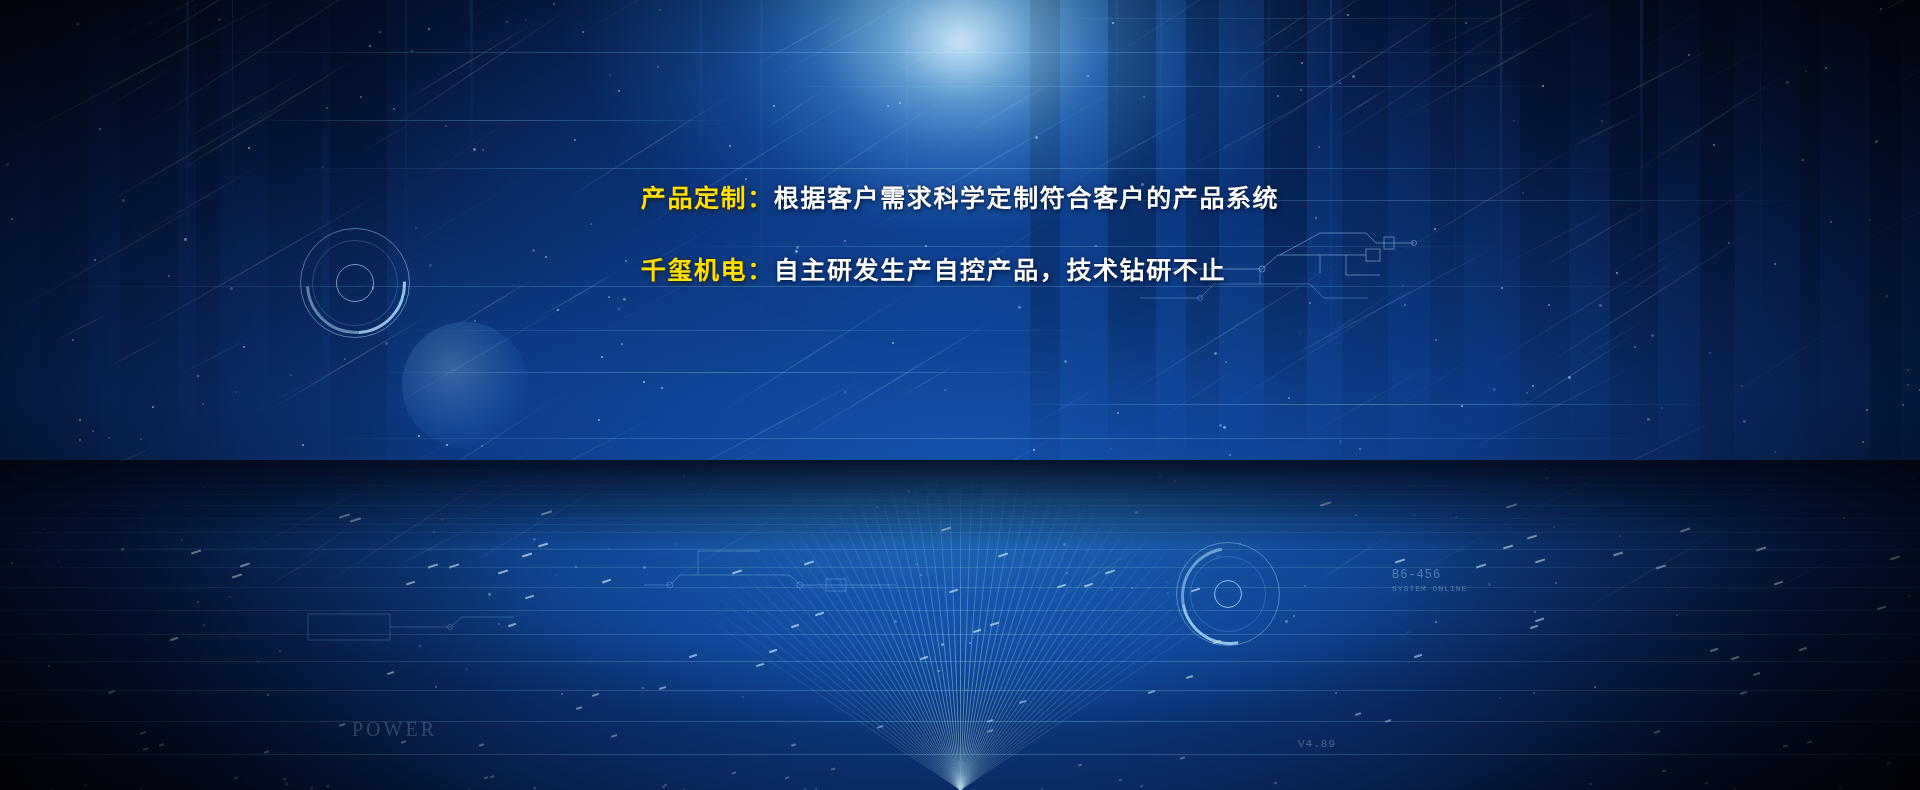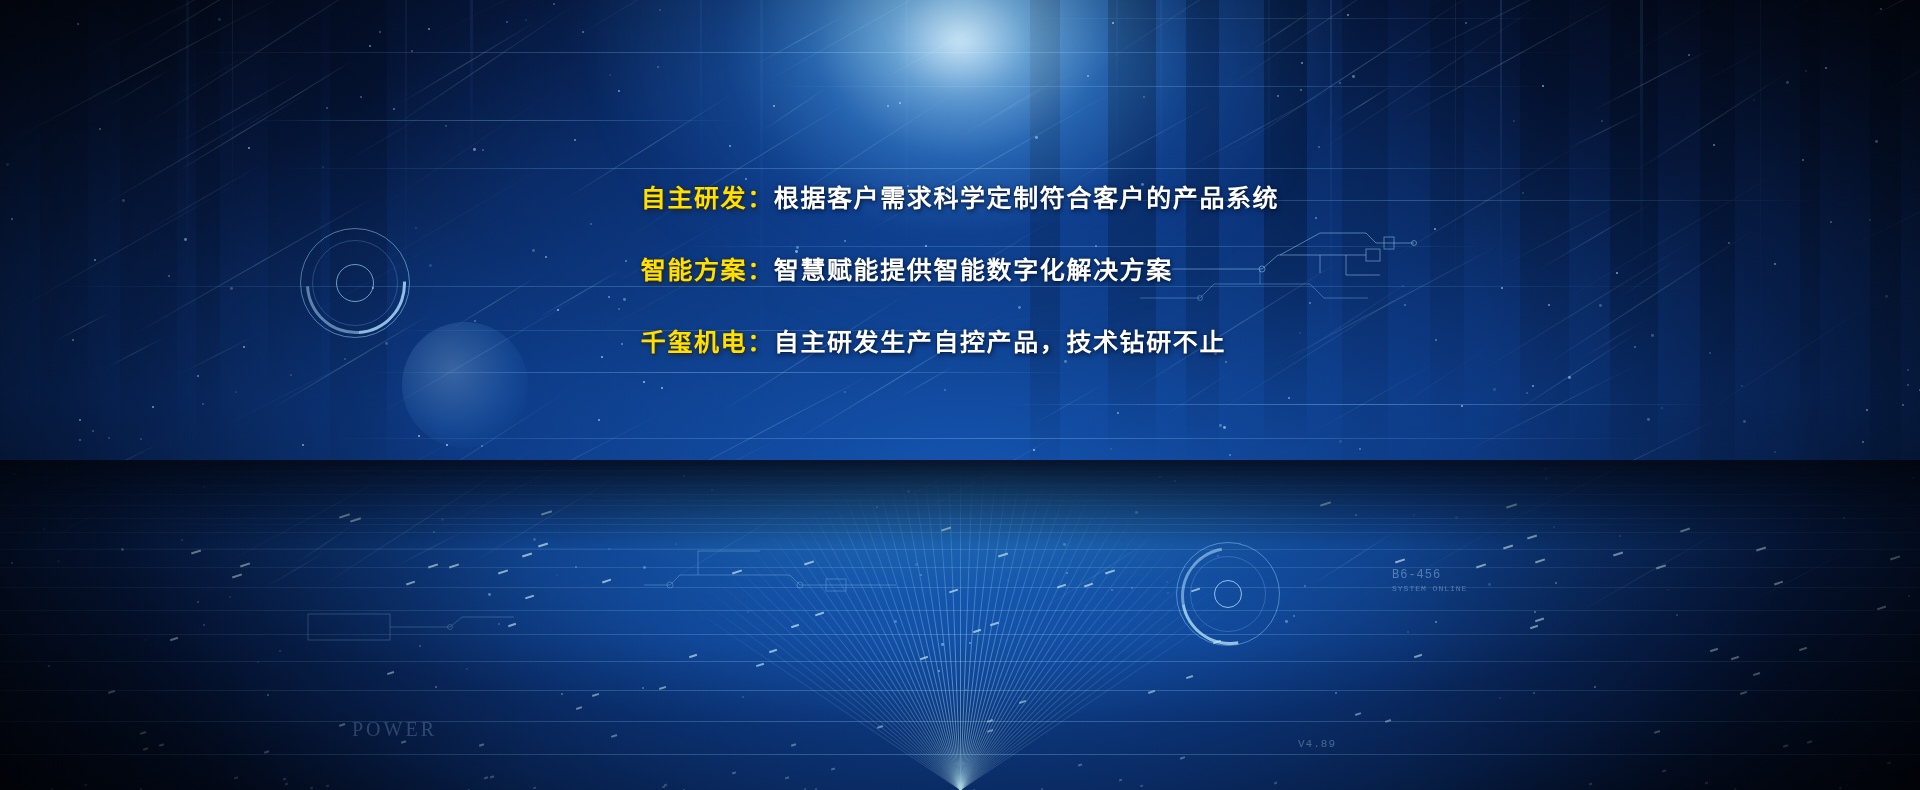--- a/index.html
+++ b/index.html
@@ -878,24 +878,21 @@
   <div class="floor-text" style="left:352px;top:718px;font-size:20px;">POWER</div>
 
   <div class="vignette"></div>
 
   <div class="content">
 
 
 
     <div class="bullets">
       <div class="bullet">
-        <span class="tag">自主研发：</span><span>根据客户需求科学定制符合客户的产品系统</span>
-      </div>
-      <div class="bullet">
-        <span class="tag">智能方案：</span><span>智慧赋能提供智能数字化解决方案</span>
+        <span class="tag">产品定制：</span><span>根据客户需求科学定制符合客户的产品系统</span>
       </div>
       <div class="bullet">
         <span class="tag">千玺机电：</span><span>自主研发生产自控产品，技术钻研不止</span>
       </div>
     </div>
 
   </div>
 </div>
 
 </body></html>

